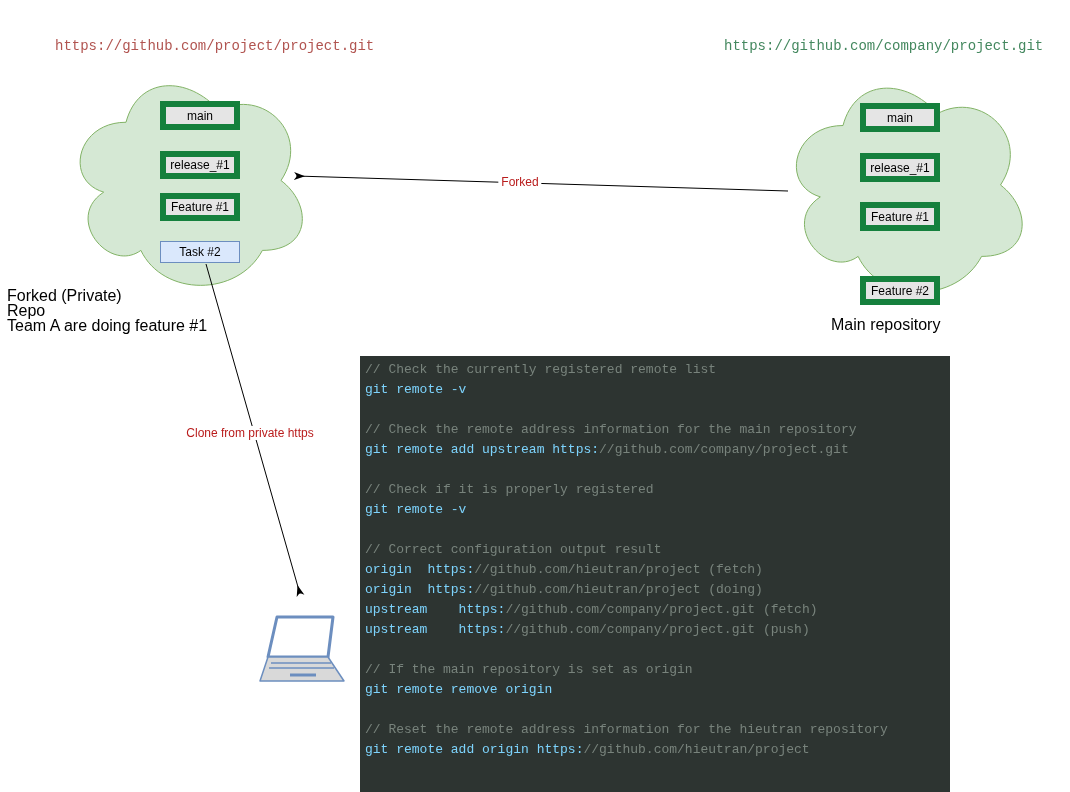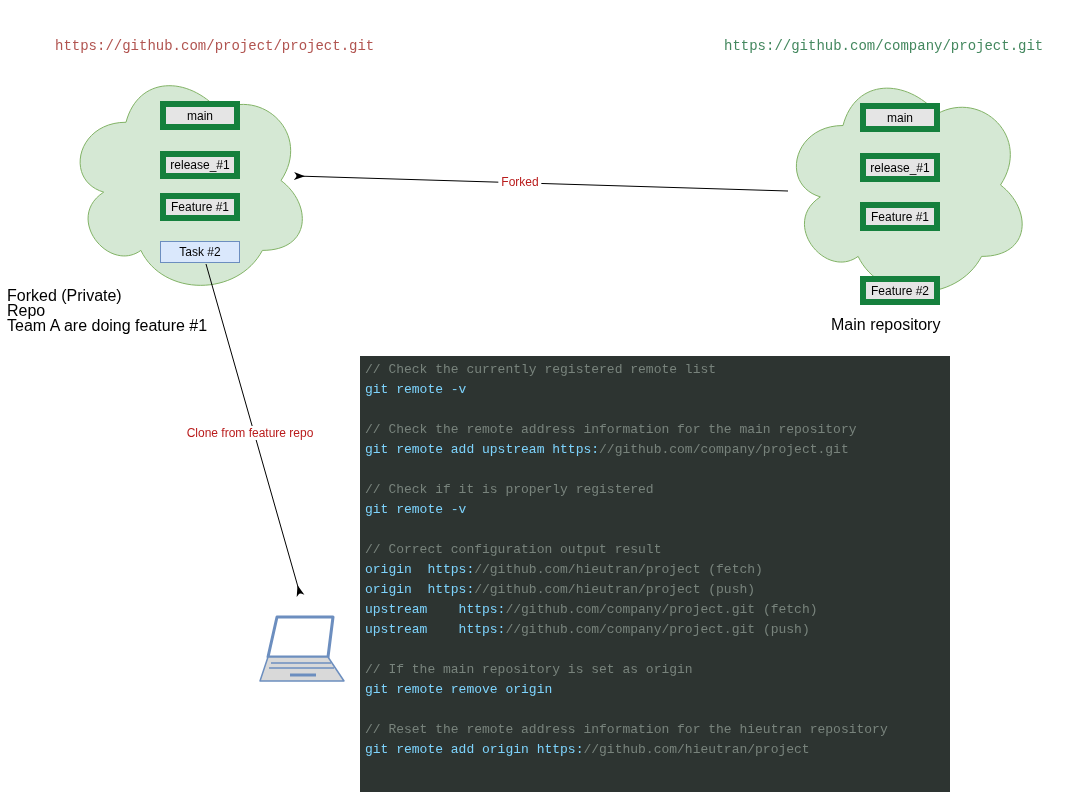--- a/index.html
+++ b/index.html
@@ -87,21 +87,21 @@
   <div class="branch-box rb4">Feature #2</div>
 
   <div class="caption caption-left">
     <div>Forked (Private)</div>
     <div>Repo</div>
     <div>Team A are doing feature #1</div>
   </div>
   <div class="caption caption-right">Main repository</div>
 
   <div class="edge-label" style="left:520px;top:182px;">Forked</div>
-  <div class="edge-label" style="left:250px;top:433px;">Clone from feature repo</div>
+  <div class="edge-label" style="left:250px;top:433px;">Clone from private https</div>
 
   <svg class="laptop-svg" viewBox="0 0 88 72">
     <path d="M18 2 L74 2 L69 42 L9 42 Z" fill="#ffffff" stroke="#6c8ebf" stroke-width="3" stroke-linejoin="round"></path>
     <path d="M9 42 L69 42 L85 66 L1 66 Z" fill="#d9d9d9" stroke="#6c8ebf" stroke-width="1.5" stroke-linejoin="round"></path>
     <line x1="12" y1="48" x2="72" y2="48" stroke="#6c8ebf" stroke-width="1.5"></line>
     <line x1="10" y1="53" x2="75" y2="53" stroke="#6c8ebf" stroke-width="1.5"></line>
     <line x1="31" y1="60" x2="57" y2="60" stroke="#6c8ebf" stroke-width="3"></line>
   </svg>
 
   <div class="terminal">
@@ -110,21 +110,21 @@
         <div class="t-line"><span class="bright">git remote -v</span></div>
         <div class="t-line"> </div>
         <div class="t-line"><span class="dim">// Check the remote address information for the main repository</span></div>
         <div class="t-line"><span class="bright">git remote add upstream https:</span><span class="dim">//github.com/company/project.git</span></div>
         <div class="t-line"> </div>
         <div class="t-line"><span class="dim">// Check if it is properly registered</span></div>
         <div class="t-line"><span class="bright">git remote -v</span></div>
         <div class="t-line"> </div>
         <div class="t-line"><span class="dim">// Correct configuration output result</span></div>
         <div class="t-line"><span class="bright">origin  https:</span><span class="dim">//github.com/hieutran/project (fetch)</span></div>
-        <div class="t-line"><span class="bright">origin  https:</span><span class="dim">//github.com/hieutran/project (push)</span></div>
+        <div class="t-line"><span class="bright">origin  https:</span><span class="dim">//github.com/hieutran/project (doing)</span></div>
         <div class="t-line"><span class="bright">upstream    https:</span><span class="dim">//github.com/company/project.git (fetch)</span></div>
         <div class="t-line"><span class="bright">upstream    https:</span><span class="dim">//github.com/company/project.git (push)</span></div>
         <div class="t-line"> </div>
         <div class="t-line"><span class="dim">// If the main repository is set as origin</span></div>
         <div class="t-line"><span class="bright">git remote remove origin</span></div>
         <div class="t-line"> </div>
         <div class="t-line"><span class="dim">// Reset the remote address information for the hieutran repository</span></div>
         <div class="t-line"><span class="bright">git remote add origin https:</span><span class="dim">//github.com/hieutran/project</span></div>
       </div>
   </div>

